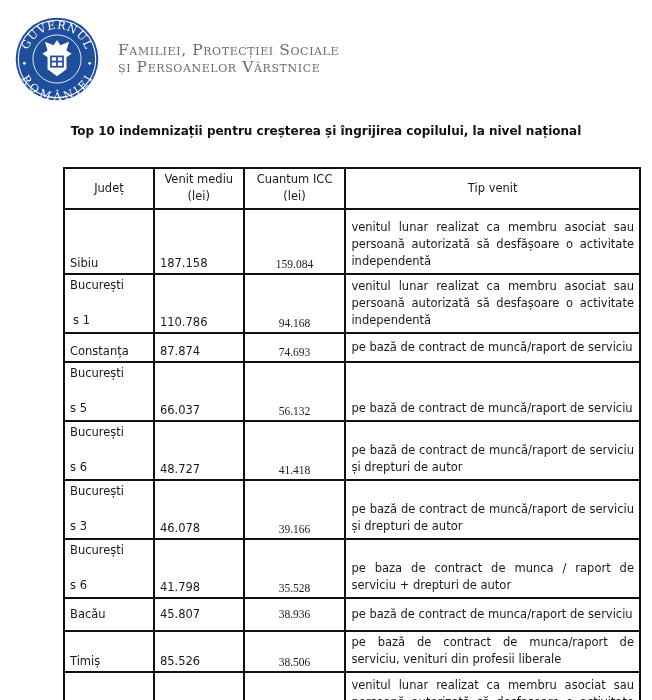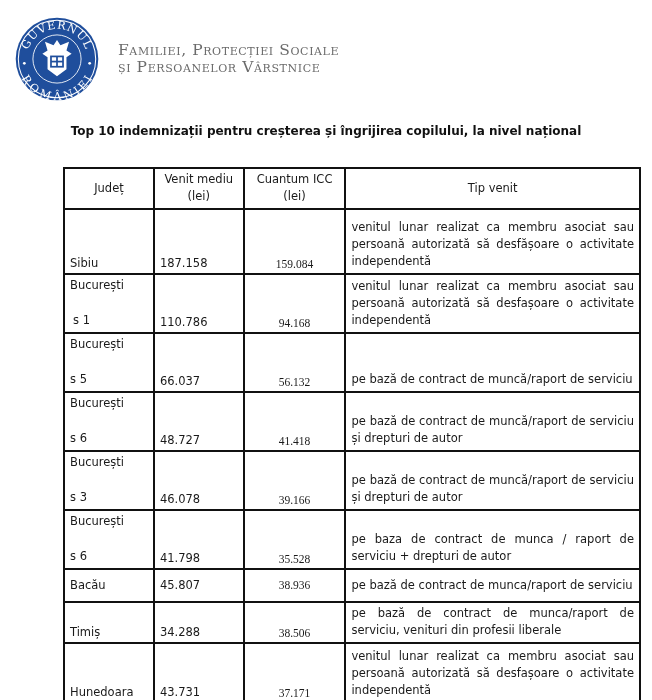--- a/index.html
+++ b/index.html
@@ -93,20 +93,26 @@
   <tr style="height:54px">
     <td>
           <span class="jud-l1">București</span>
           <span class="jud-l2" style="padding-left:3px">s 1</span>
         </td>
     <td>110.786</td>
     <td class="cua">94.168</td>
     <td class="tip">venitul lunar realizat ca membru asociat sau persoană autorizată să desfașoare o activitate independentă</td>
   </tr>
 
+  <tr style="height:29px">
+    <td><span>Constanța</span></td>
+    <td>87.874</td>
+    <td class="cua">74.693</td>
+    <td class="tip mid">pe bază de contract de muncă/raport de serviciu</td>
+  </tr>
 
   <tr style="height:46px">
     <td>
           <span class="jud-l1">București</span>
           <span class="jud-l2">s 5</span>
         </td>
     <td>66.037</td>
     <td class="cua">56.132</td>
     <td class="tip bottom">pe bază de contract de muncă/raport de serviciu</td>
   </tr>
@@ -143,21 +149,21 @@
 
   <tr style="height:33px">
     <td style="vertical-align:middle"><span>Bacău</span></td>
     <td style="vertical-align:middle">45.807</td>
     <td class="cua" style="vertical-align:middle">38.936</td>
     <td class="tip mid">pe bază de contract de munca/raport de serviciu</td>
   </tr>
 
   <tr style="height:41px">
     <td><span>Timiș</span></td>
-    <td>34.288</td>
+    <td>85.526</td>
     <td class="cua">38.506</td>
     <td class="tip">pe bază de contract de munca/raport de serviciu, venituri din profesii liberale</td>
   </tr>
 
   <tr style="height:60px">
     <td><span>Hunedoara</span></td>
     <td>43.731</td>
     <td class="cua">37.171</td>
     <td class="tip">venitul lunar realizat ca membru asociat sau persoană autorizată să desfașoare o activitate independentă</td>
   </tr>

